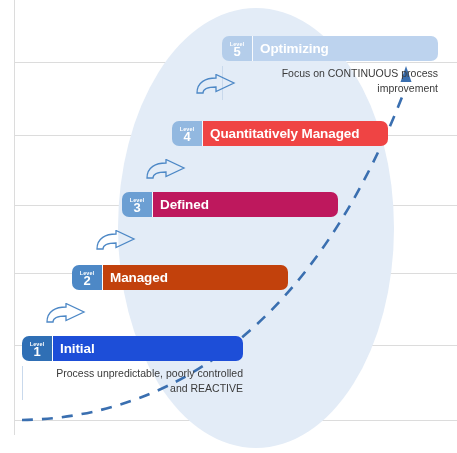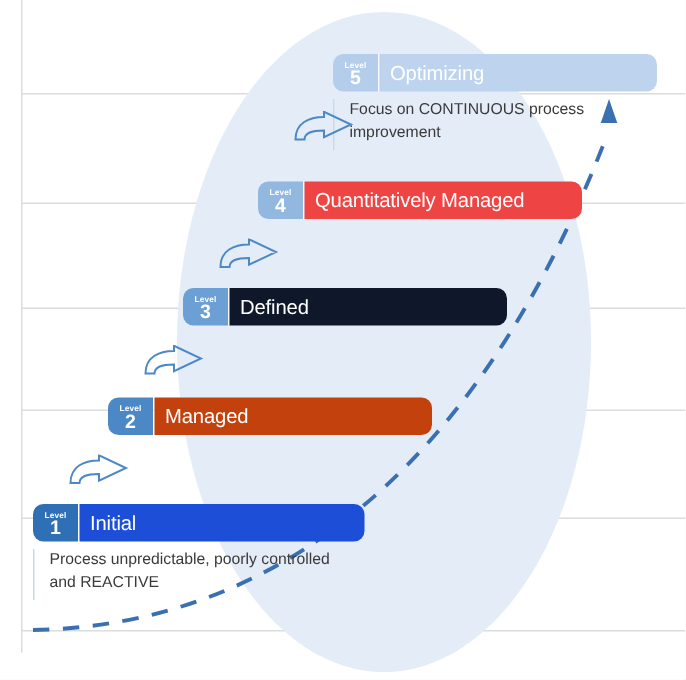--- a/index.html
+++ b/index.html
@@ -103,33 +103,34 @@
     flex: 0 0 1px;
     background: rgba(255,255,255,0.75);
   }
   .bar-title {
     flex: 1 1 auto;
     display: flex;
     align-items: center;
     padding-left: 7px;
     color: #ffffff;
     font-size: 13.5px;
-    font-weight: normal;
+    font-weight: bold;
     letter-spacing: -0.1px;
     border-radius: 0 7px 7px 0;
     white-space: nowrap;
   }
 
   
   .desc-block {
     position: relative;
     margin-top: 5px;
     padding-left: 10px;
     border-left: 1px solid #c9d9ec;
     min-height: 34px;
+    text-align: right;
   }
   .desc-text {
     font-size: 10.5px;
     line-height: 14.5px;
     color: #3a3a3a;
     white-space: pre-line;
   }
 
   
   .arrow-icon {
@@ -137,21 +138,21 @@
     width: 42px;
     height: 24px;
   }
 
   
   .lvl1 .badge { background: #2f6fb5; }
   .lvl1 .bar-title { background: #1d4ed8; }
   .lvl2 .badge { background: #4d88c6; }
   .lvl2 .bar-title { background: #c2410c; }
   .lvl3 .badge { background: #6c9fd3; }
-  .lvl3 .bar-title { background: #0f172a; }
+  .lvl3 .bar-title { background: #be185d; }
   .lvl4 .badge { background: #92b8e0; }
   .lvl4 .bar-title { background: #ef4444; }
   .lvl5 .badge { background: #b4cdea; }
   .lvl5 .bar-title { background: #bdd3ee; }
 </style>
 </head>
 <body>
 
 <div id="stage">
 

